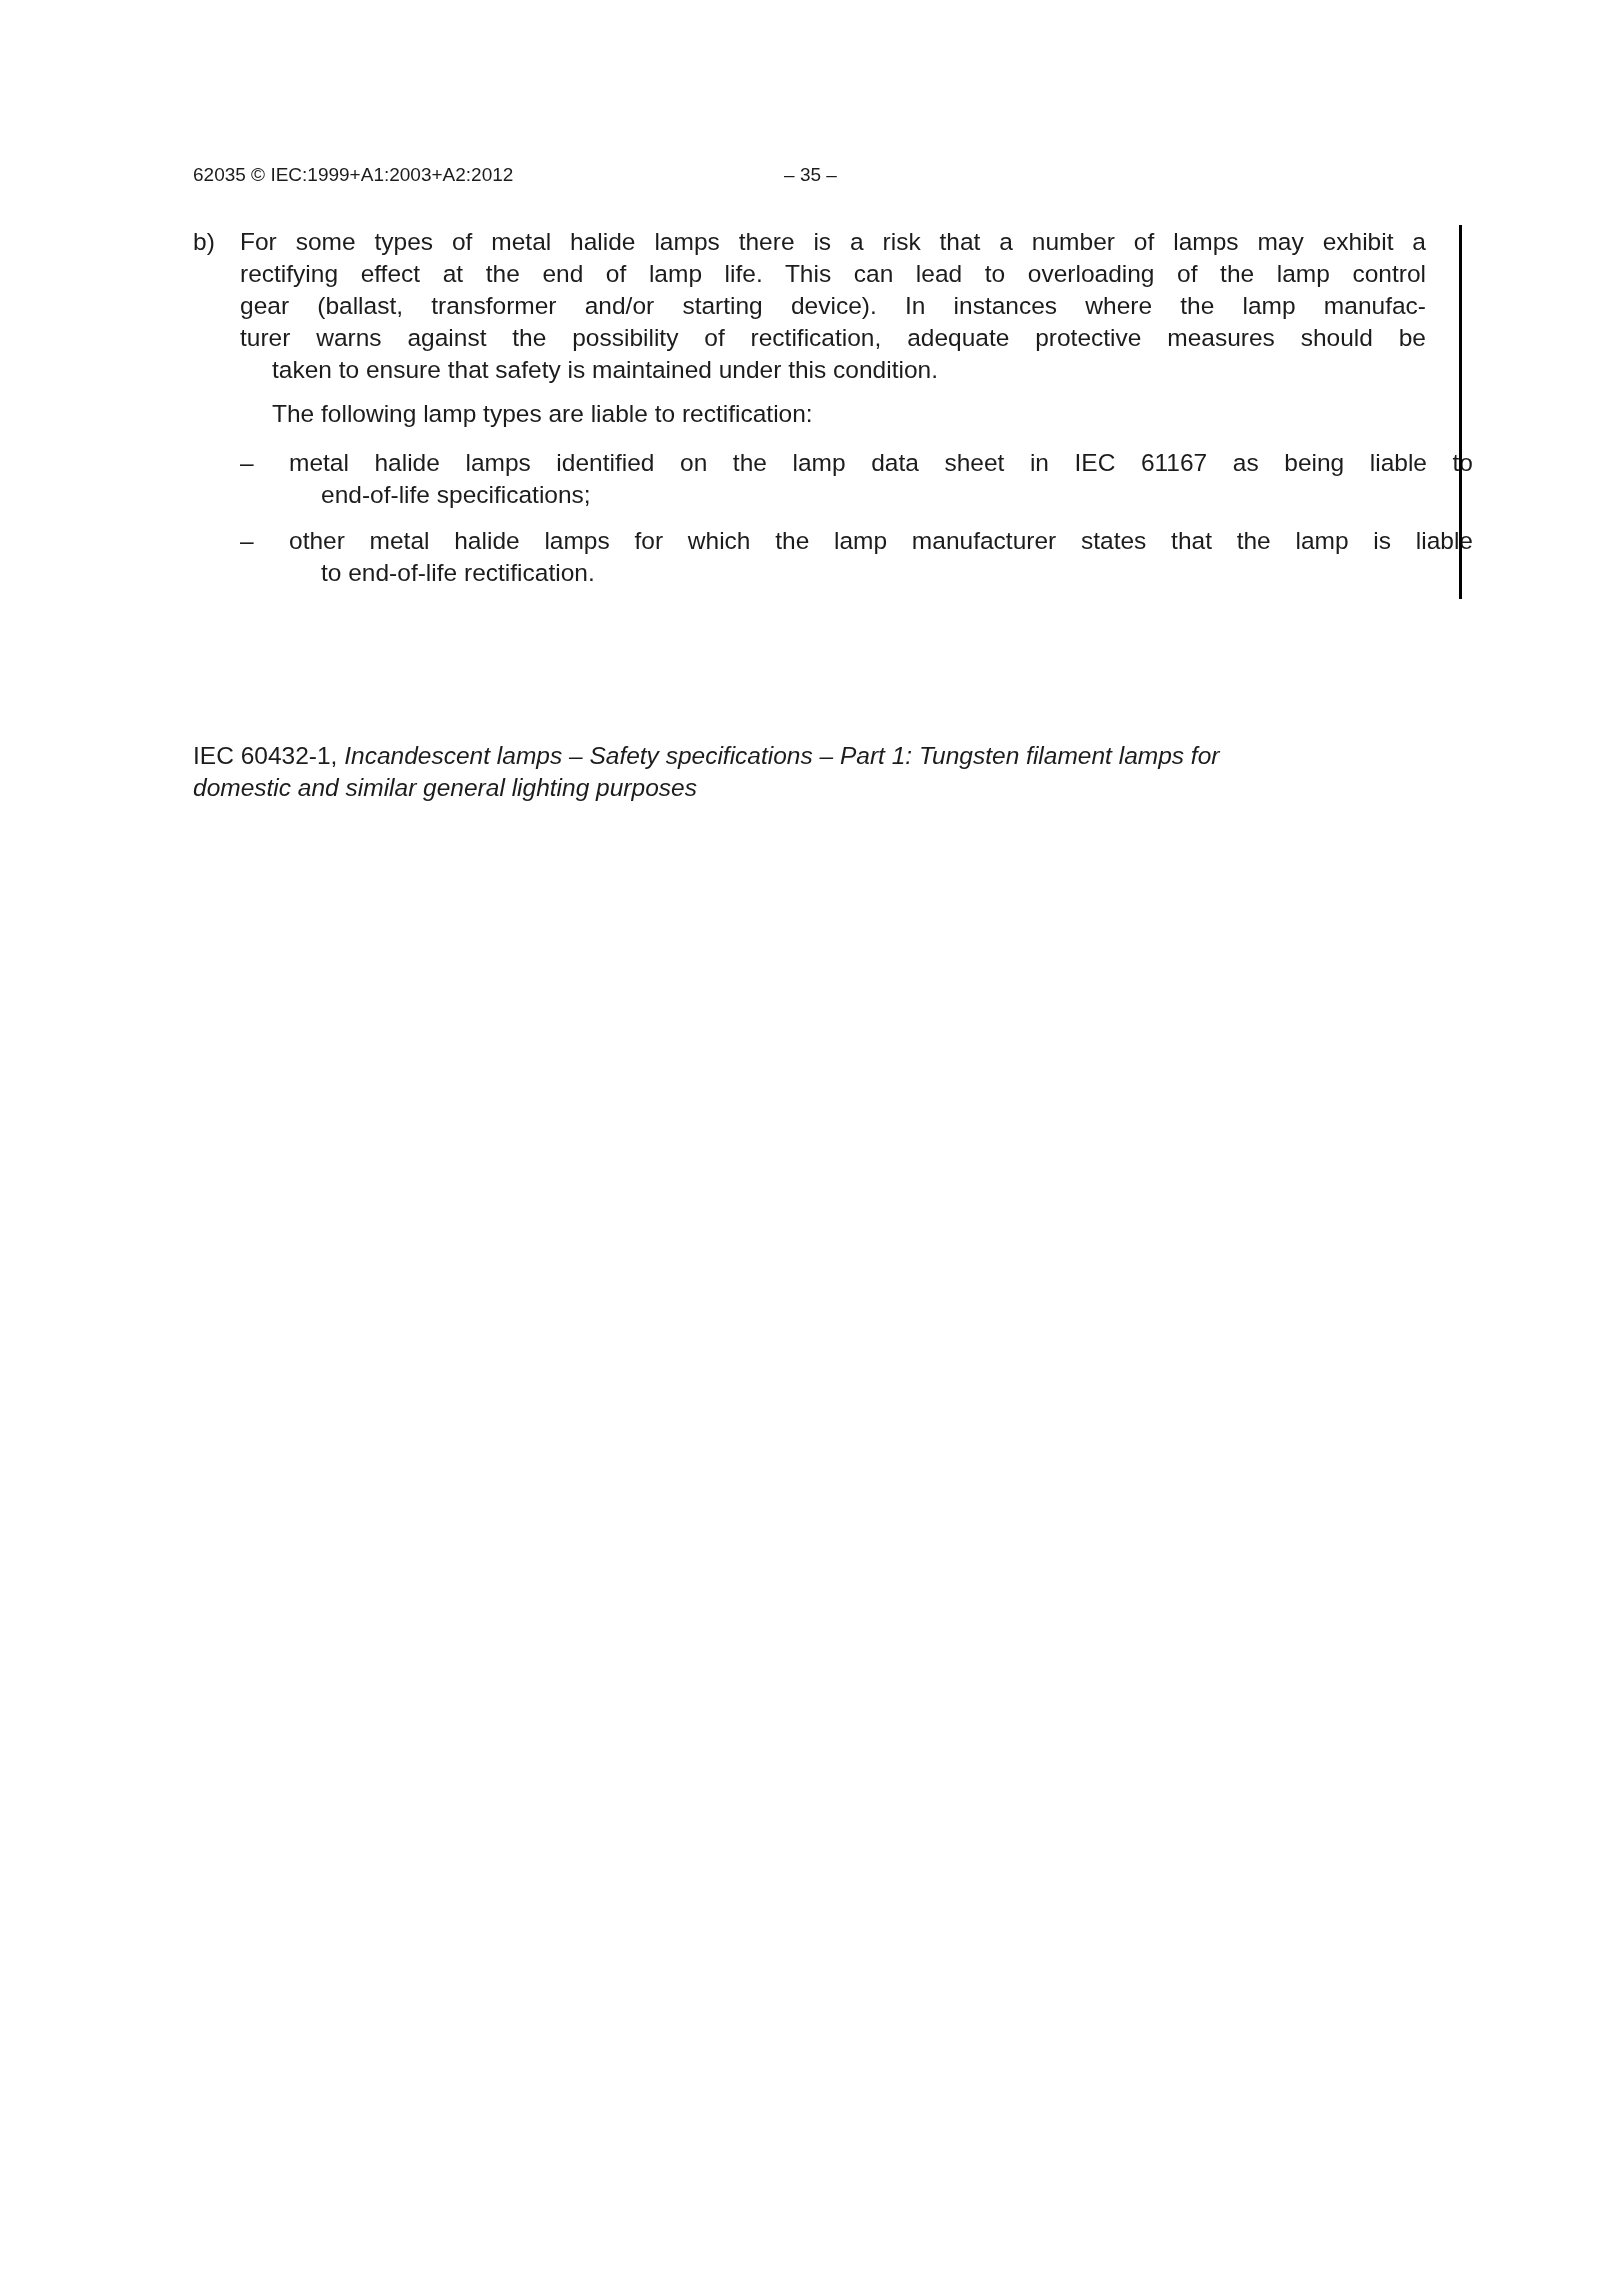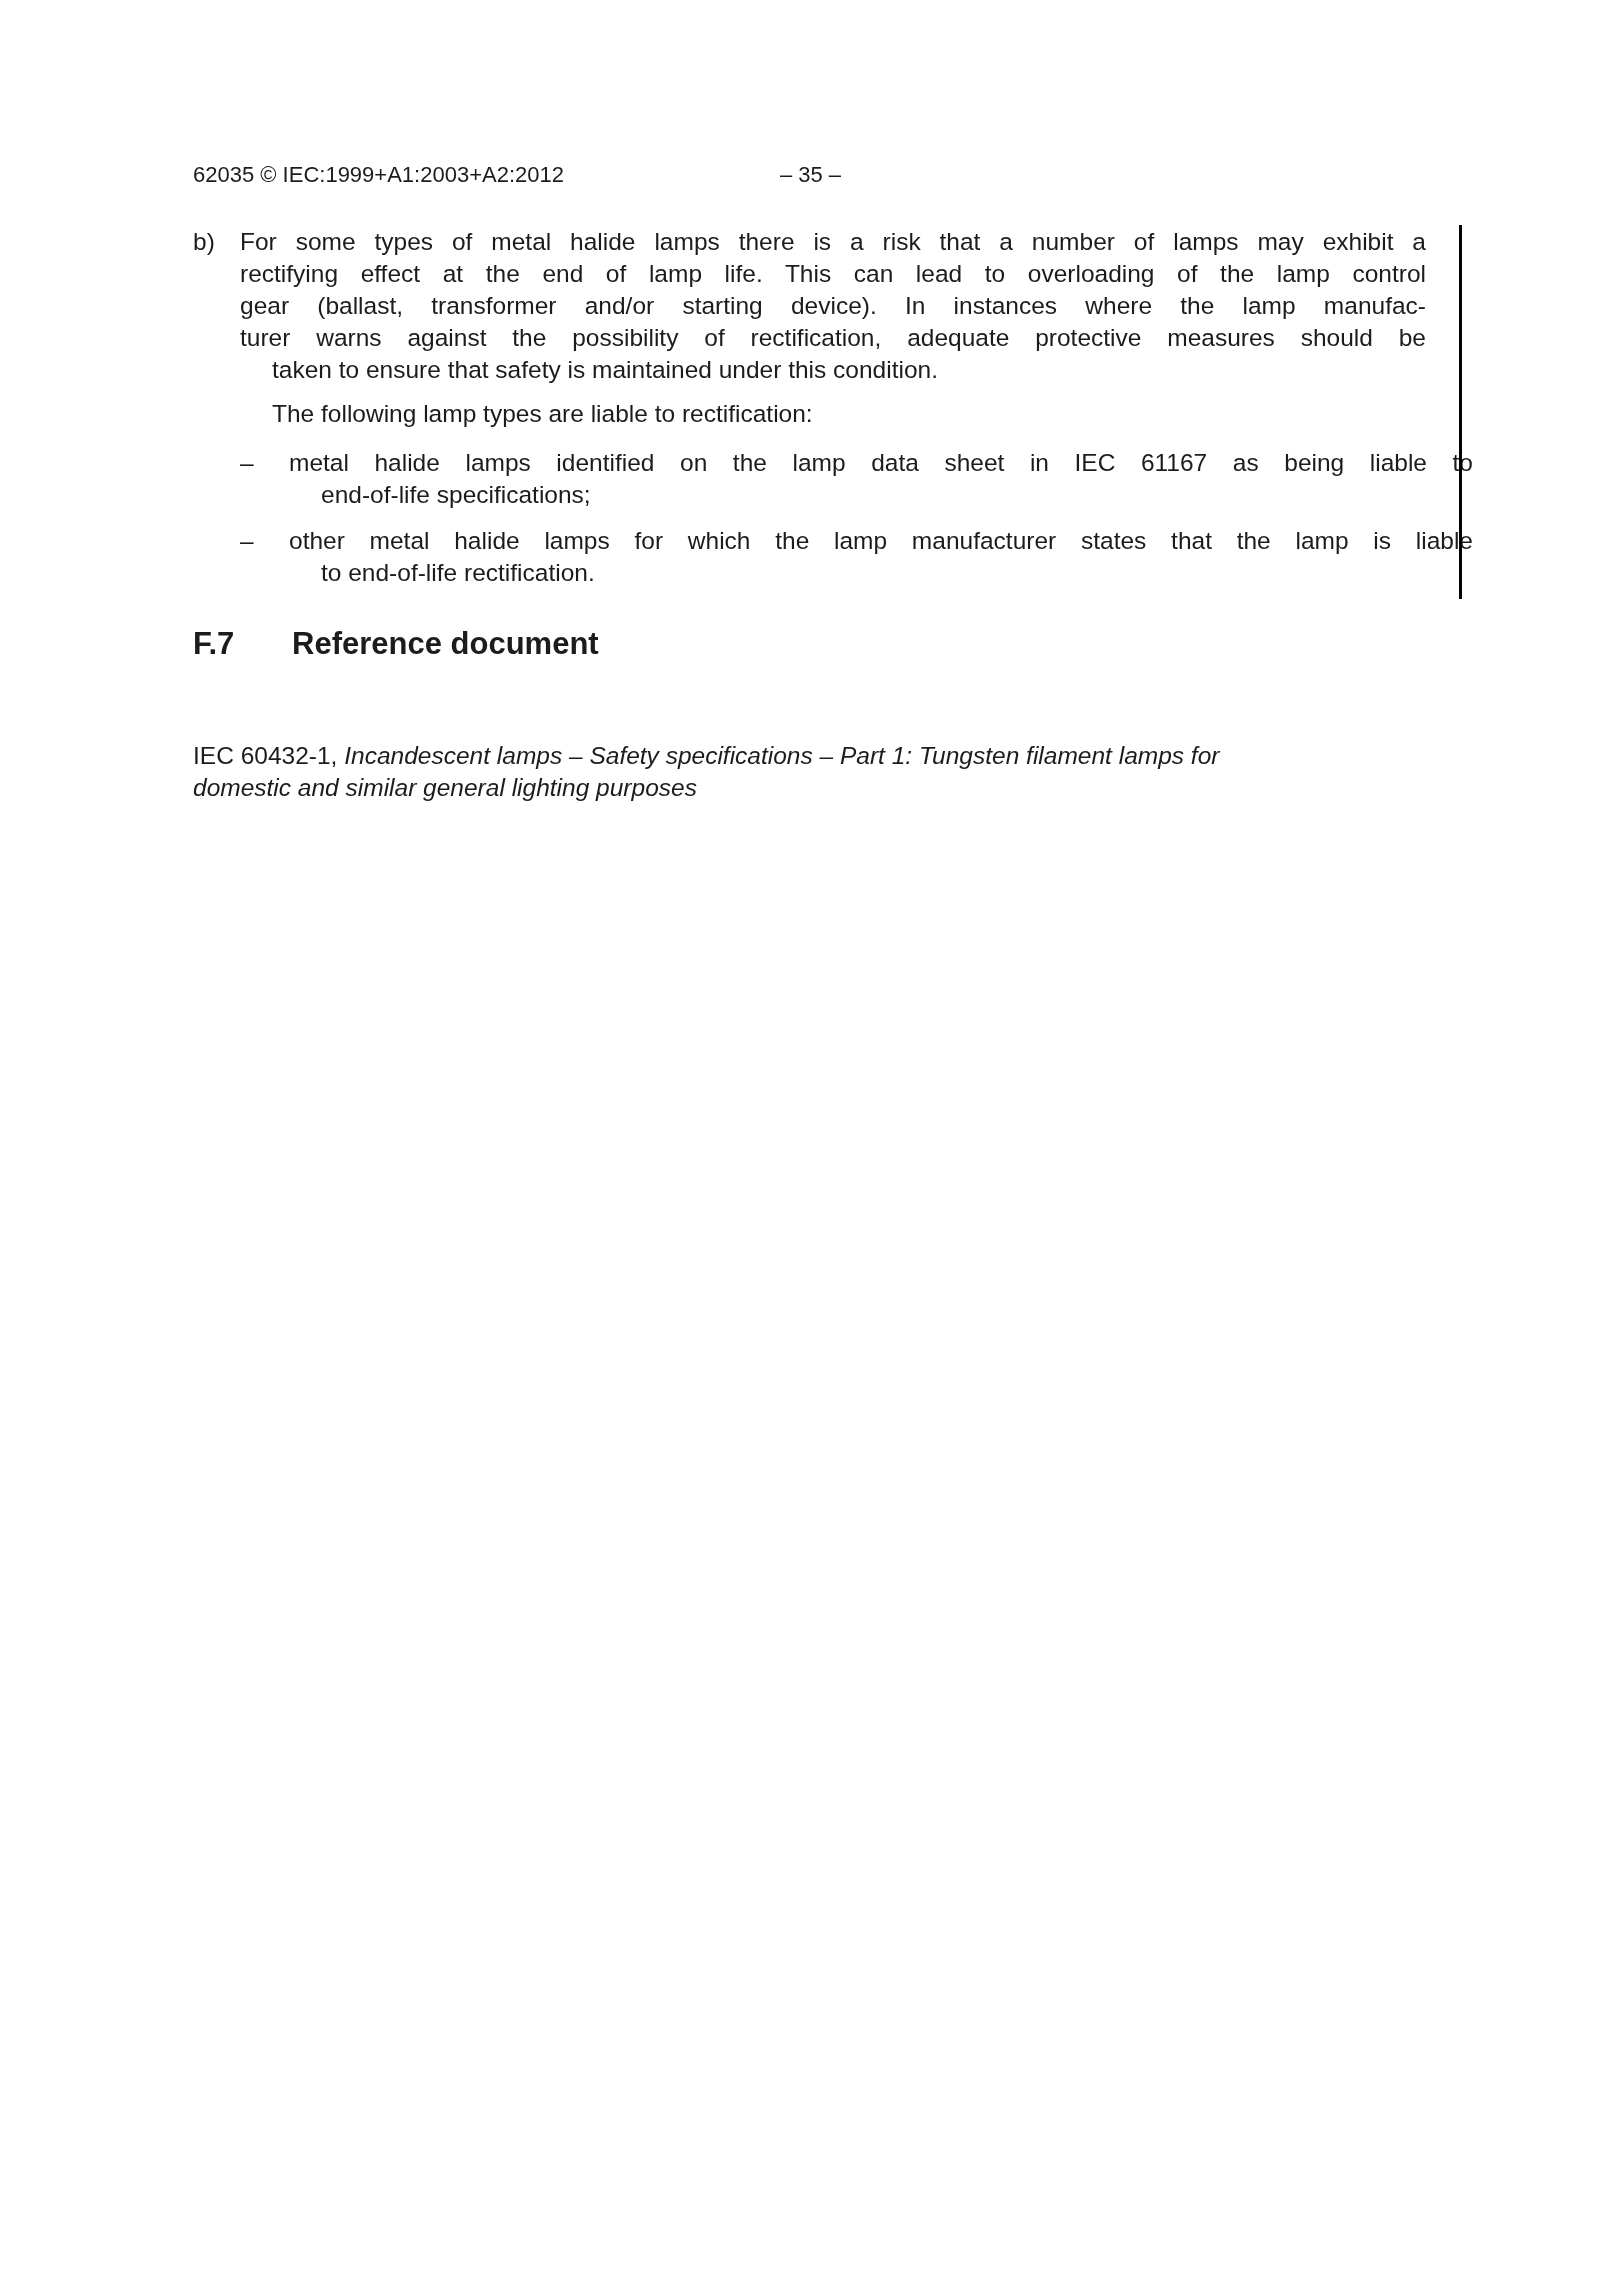--- a/index.html
+++ b/index.html
@@ -17,21 +17,21 @@
     overflow: hidden;
   }
   .abs { position: absolute; }
 
   
   .running-header {
     top: 159px;
     left: 0;
     right: 0;
     height: 33px;
-    font-size: 22px;
+    font-size: 19px;
     line-height: 32px;
   }
   .running-header .doc-id {
     position: absolute;
     left: 193px;
     white-space: nowrap;
   }
   .running-header .page-num {
     position: absolute;
     left: 50%;
@@ -146,24 +146,20 @@
       <span class="marker">–</span>
       <div class="btext">
         <div class="jline">other metal halide lamps for which the lamp manufacturer states that the lamp is liable</div>
         <div class="lastline">to end-of-life rectification.</div>
       </div>
     </div>
   </div>
 
   <div class="abs change-bar"></div>
 
-  <div class="abs section-heading" style="top:624px;">
-    <span class="sec-num">F.7</span>
-    <span class="sec-title">Reference document</span>
-  </div>
 
   <div class="abs reference" style="top:740px;">
     <div>
       <span class="ref-code">IEC 60432-1,</span><span class="ital">Incandescent lamps – Safety specifications – Part 1: Tungsten filament lamps for</span>
     </div>
     <div class="ital">domestic and similar general lighting purposes</div>
   </div>
 
 </div>
 

